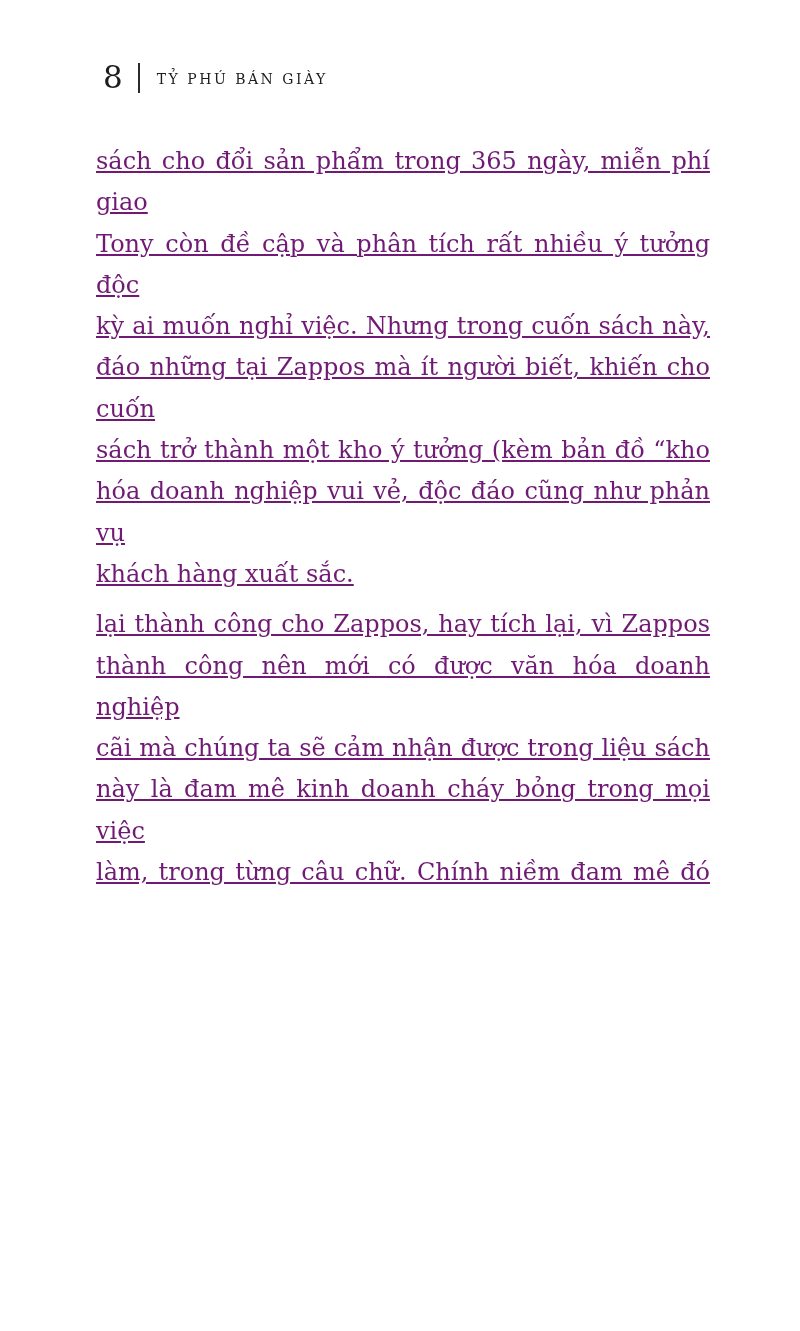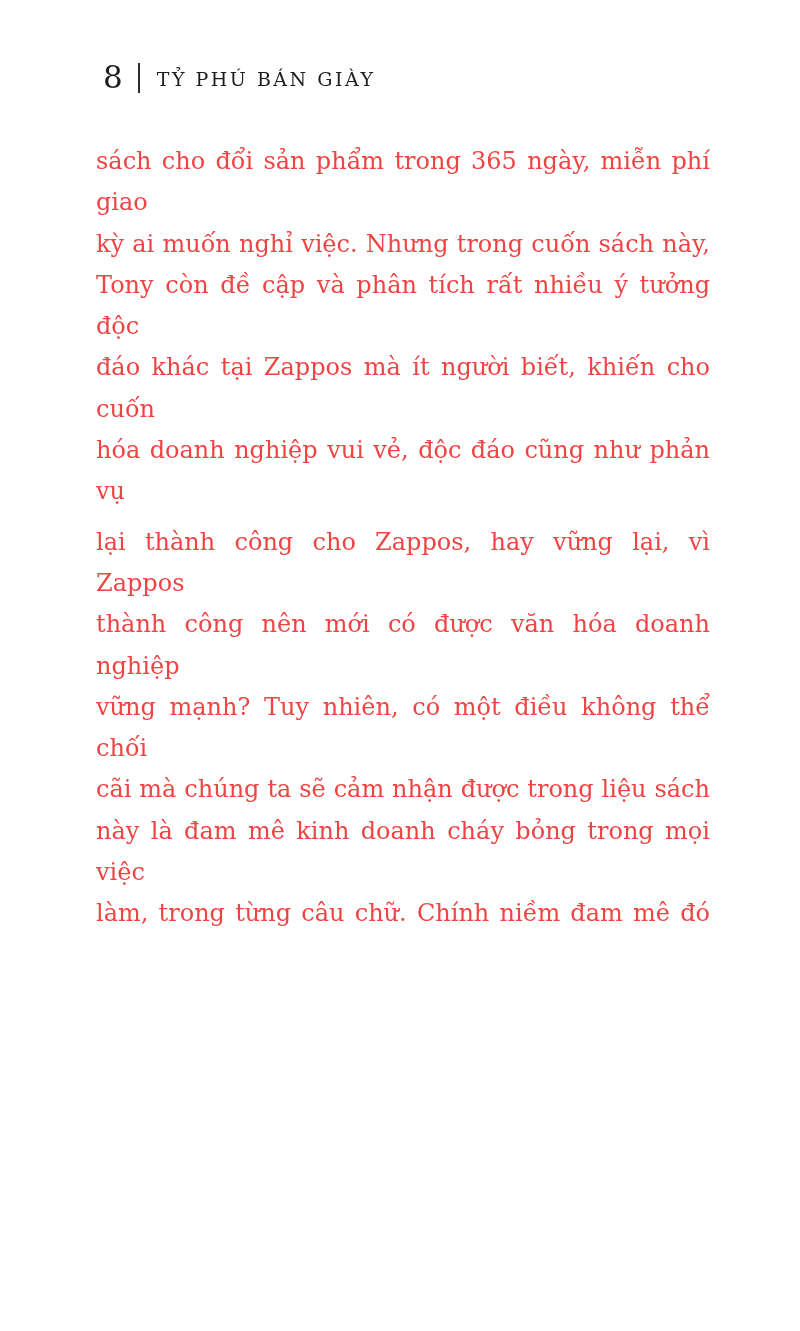--- a/index.html
+++ b/index.html
@@ -26,70 +26,72 @@
     line-height: 1;
     letter-spacing: 0;
   }
   .header-divider {
     width: 2px;
     height: 30px;
     background: #2b2b2b;
     margin: 0 17px 0 15px;
   }
   .running-title {
-    font-size: 19px;
+    font-size: 14px;
     letter-spacing: 2.5px;
     padding-top: 3px;
     white-space: nowrap;
   }
   
   .textblock {
     position: absolute;
     left: 96px;
     top: 141px;
     width: 614px;
   }
   .para { margin: 0; }
   .para + .para { margin-top: 9px; }
   .line {
     font-size: 24px;
     line-height: 41.3px;
     min-height: 41.3px;
     text-align: justify;
     text-align-last: justify;
-    color: #ef4444;
+    color: #701a75;
+    text-decoration: underline;
   }
   .line.left-last { text-align-last: left; }
   .para.indent .line.first { text-indent: 52px; }
 </style>
 </head>
 <body>
 
 <div class="page">
 
   <div class="header">
     <span class="page-num">8</span>
     <span class="header-divider"></span>
     <span class="running-title">TỶ PHÚ BÁN GIÀY</span>
   </div>
 
   <div class="textblock">
 
     <div class="para">
       <div class="line first">sách cho đổi sản phẩm trong 365 ngày, miễn phí giao</div>
+      <div class="line">Tony còn đề cập và phân tích rất nhiều ý tưởng độc</div>
       <div class="line">kỳ ai muốn nghỉ việc. Nhưng trong cuốn sách này,</div>
-      <div class="line">Tony còn đề cập và phân tích rất nhiều ý tưởng độc</div>
-      <div class="line">đáo khác tại Zappos mà ít người biết, khiến cho cuốn</div>
+      <div class="line">đáo những tại Zappos mà ít người biết, khiến cho cuốn</div>
+      <div class="line">sách trở thành một kho ý tưởng (kèm bản đồ “kho</div>
       <div class="line">hóa doanh nghiệp vui vẻ, độc đáo cũng như phản vụ</div>
+      <div class="line left-last">khách hàng xuất sắc.</div>
     </div>
 
     <div class="para indent">
-      <div class="line">lại thành công cho Zappos, hay vững lại, vì Zappos</div>
+      <div class="line">lại thành công cho Zappos, hay tích lại, vì Zappos</div>
       <div class="line">thành công nên mới có được văn hóa doanh nghiệp</div>
-      <div class="line">vững mạnh? Tuy nhiên, có một điều không thể chối</div>
       <div class="line">cãi mà chúng ta sẽ cảm nhận được trong liệu sách</div>
       <div class="line">này là đam mê kinh doanh cháy bỏng trong mọi việc</div>
       <div class="line">làm, trong từng câu chữ. Chính niềm đam mê đó</div>
 
     </div>
 
   </div>
 </div>
 
 </body></html>

